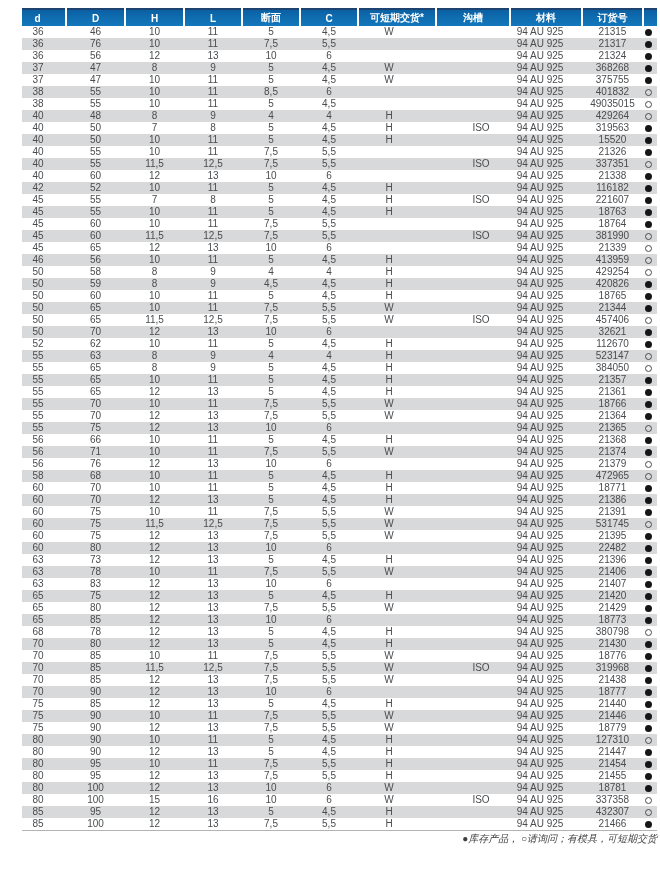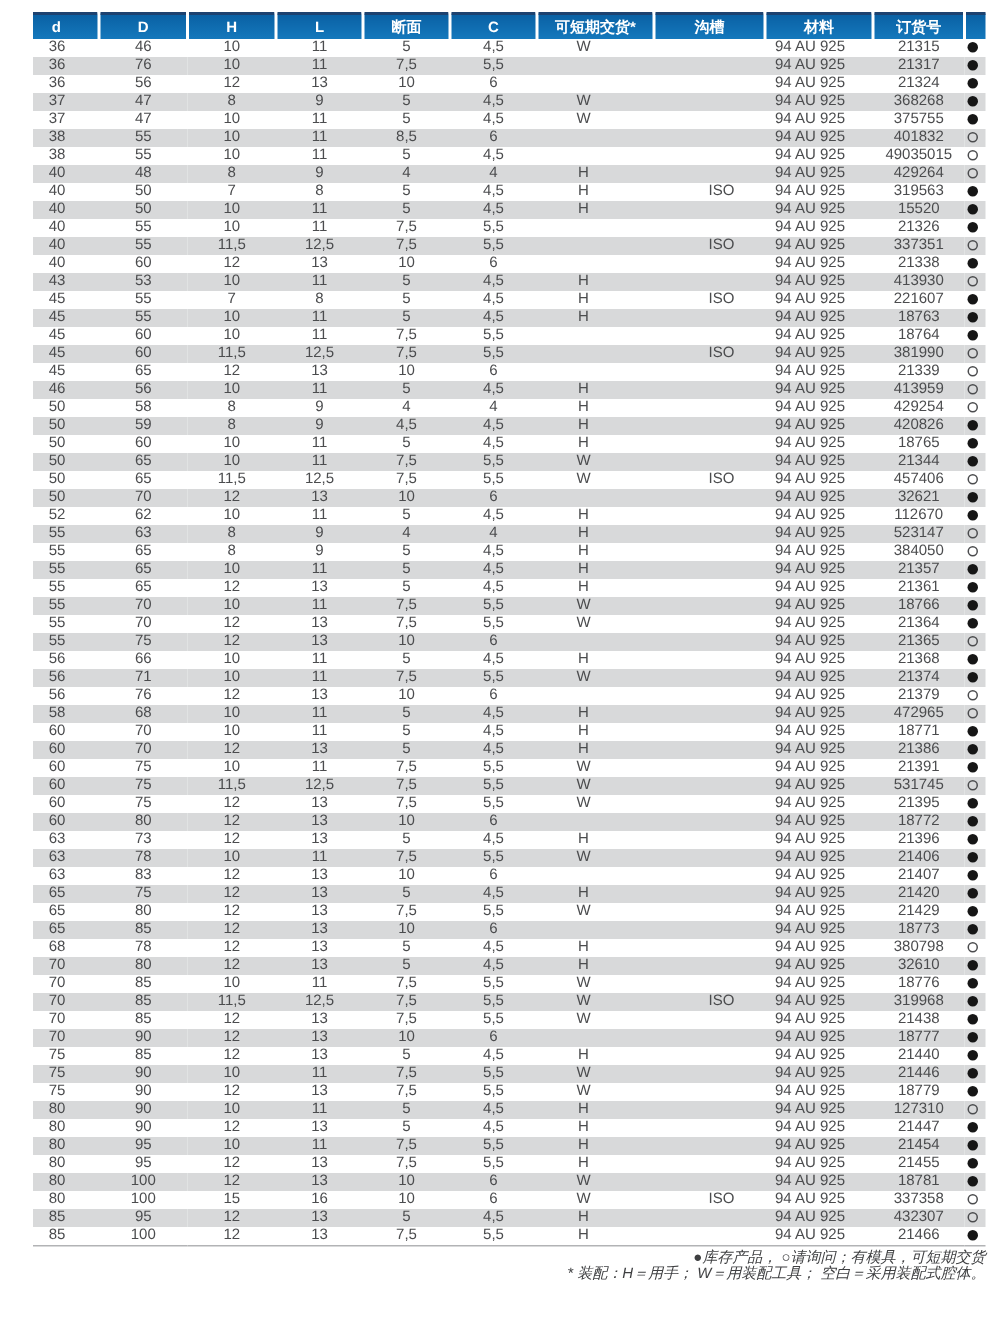--- a/index.html
+++ b/index.html
@@ -237,31 +237,31 @@
           <td class="c-l">13</td>
           <td class="c-section">10</td>
           <td class="c-c">6</td>
           <td class="c-assembly"></td>
           <td class="c-groove"></td>
           <td class="c-material">94 AU 925</td>
           <td class="c-order-no">21338</td>
           <td class="c-stock"><span class="dot filled"></span></td>
         </tr>
         <tr>
-          <td class="c-d">43</td>
-          <td class="c-outer-d">53</td>
-          <td class="c-h">10</td>
-          <td class="c-l">11</td>
-          <td class="c-section">5</td>
-          <td class="c-c">4,5</td>
-          <td class="c-assembly">H</td>
-          <td class="c-groove"></td>
-          <td class="c-material">94 AU 925</td>
-          <td class="c-order-no">413930</td>
-          <td class="c-stock"><span class="dot open"></span></td>
+          <td class="c-d">42</td>
+          <td class="c-outer-d">52</td>
+          <td class="c-h">10</td>
+          <td class="c-l">11</td>
+          <td class="c-section">5</td>
+          <td class="c-c">4,5</td>
+          <td class="c-assembly">H</td>
+          <td class="c-groove"></td>
+          <td class="c-material">94 AU 925</td>
+          <td class="c-order-no">116182</td>
+          <td class="c-stock"><span class="dot filled"></span></td>
         </tr>
         <tr>
           <td class="c-d">45</td>
           <td class="c-outer-d">55</td>
           <td class="c-h">7</td>
           <td class="c-l">8</td>
           <td class="c-section">5</td>
           <td class="c-c">4,5</td>
           <td class="c-assembly">H</td>
           <td class="c-groove">ISO</td>
@@ -636,21 +636,21 @@
         <tr>
           <td class="c-d">60</td>
           <td class="c-outer-d">80</td>
           <td class="c-h">12</td>
           <td class="c-l">13</td>
           <td class="c-section">10</td>
           <td class="c-c">6</td>
           <td class="c-assembly"></td>
           <td class="c-groove"></td>
           <td class="c-material">94 AU 925</td>
-          <td class="c-order-no">18772</td>
+          <td class="c-order-no">22482</td>
           <td class="c-stock"><span class="dot filled"></span></td>
         </tr>
         <tr>
           <td class="c-d">63</td>
           <td class="c-outer-d">73</td>
           <td class="c-h">12</td>
           <td class="c-l">13</td>
           <td class="c-section">5</td>
           <td class="c-c">4,5</td>
           <td class="c-assembly">H</td>
@@ -740,21 +740,21 @@
         <tr>
           <td class="c-d">70</td>
           <td class="c-outer-d">80</td>
           <td class="c-h">12</td>
           <td class="c-l">13</td>
           <td class="c-section">5</td>
           <td class="c-c">4,5</td>
           <td class="c-assembly">H</td>
           <td class="c-groove"></td>
           <td class="c-material">94 AU 925</td>
-          <td class="c-order-no">32610</td>
+          <td class="c-order-no">21430</td>
           <td class="c-stock"><span class="dot filled"></span></td>
         </tr>
         <tr>
           <td class="c-d">70</td>
           <td class="c-outer-d">85</td>
           <td class="c-h">10</td>
           <td class="c-l">11</td>
           <td class="c-section">7,5</td>
           <td class="c-c">5,5</td>
           <td class="c-assembly">W</td>
@@ -943,16 +943,15 @@
           <td class="c-groove"></td>
           <td class="c-material">94 AU 925</td>
           <td class="c-order-no">21466</td>
           <td class="c-stock"><span class="dot filled"></span></td>
         </tr>
       </tbody>
   </table>
 
   <div class="legend">
     <div>●库存产品， ○请询问；有模具，可短期交货</div>
-    <div>* 装配：H＝用手； W＝用装配工具； 空白＝采用装配式腔体。</div>
   </div>
 
 </div>
 
 </body></html>

